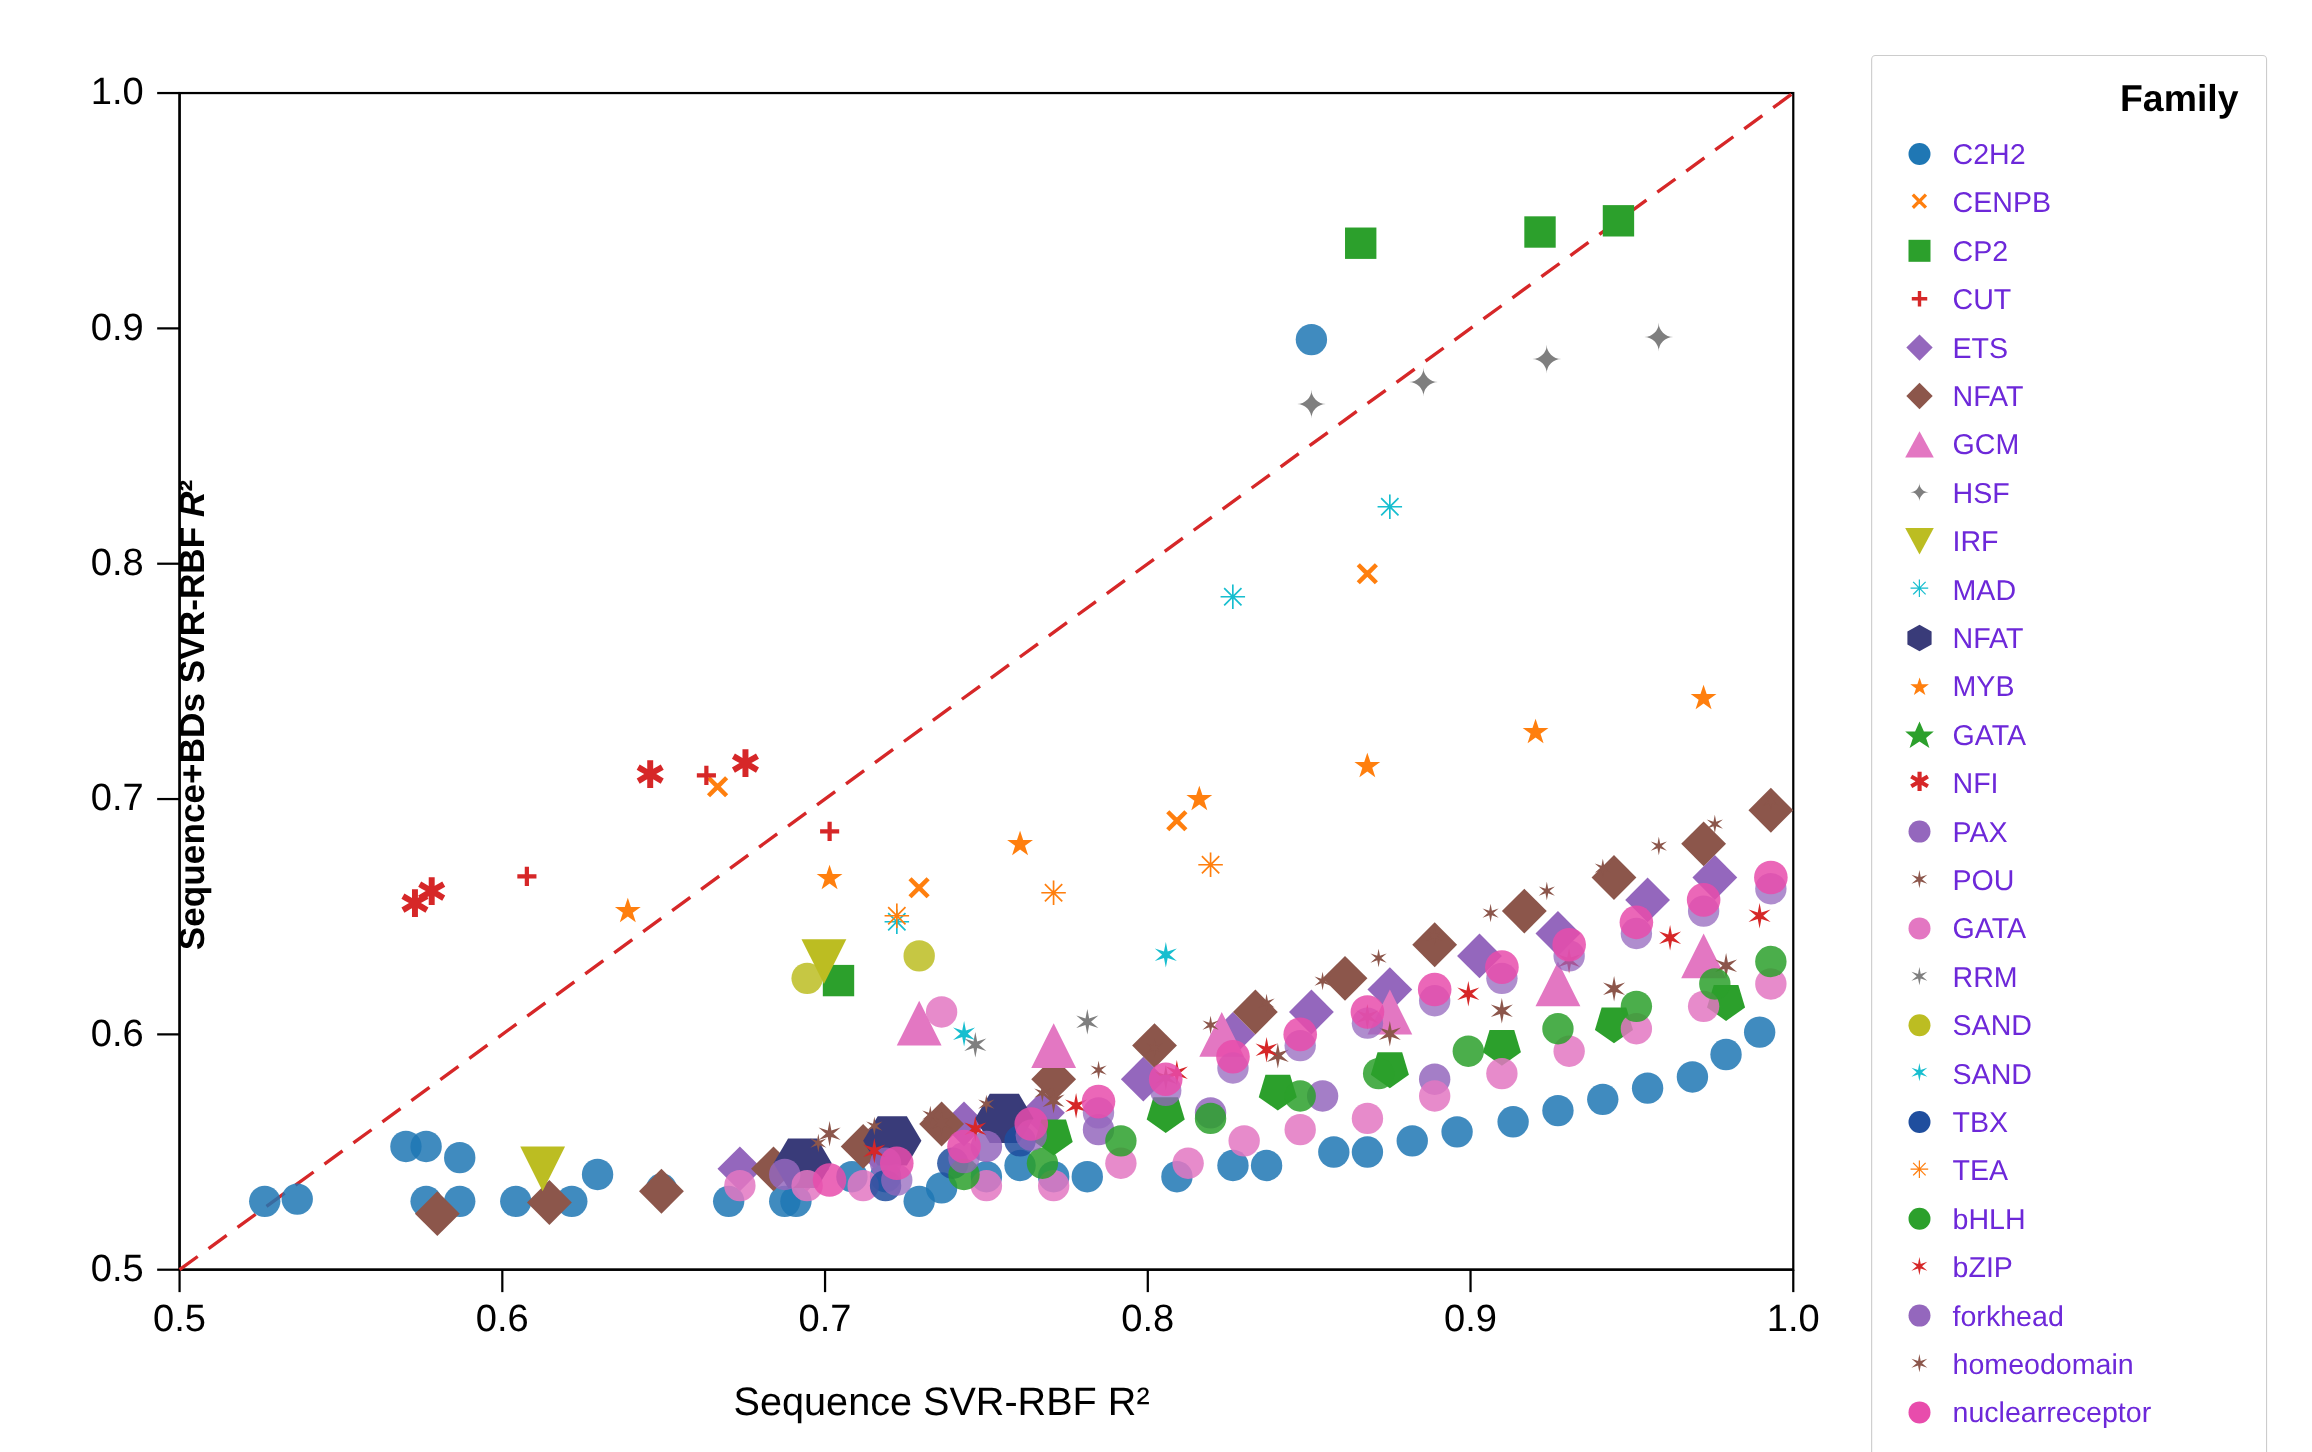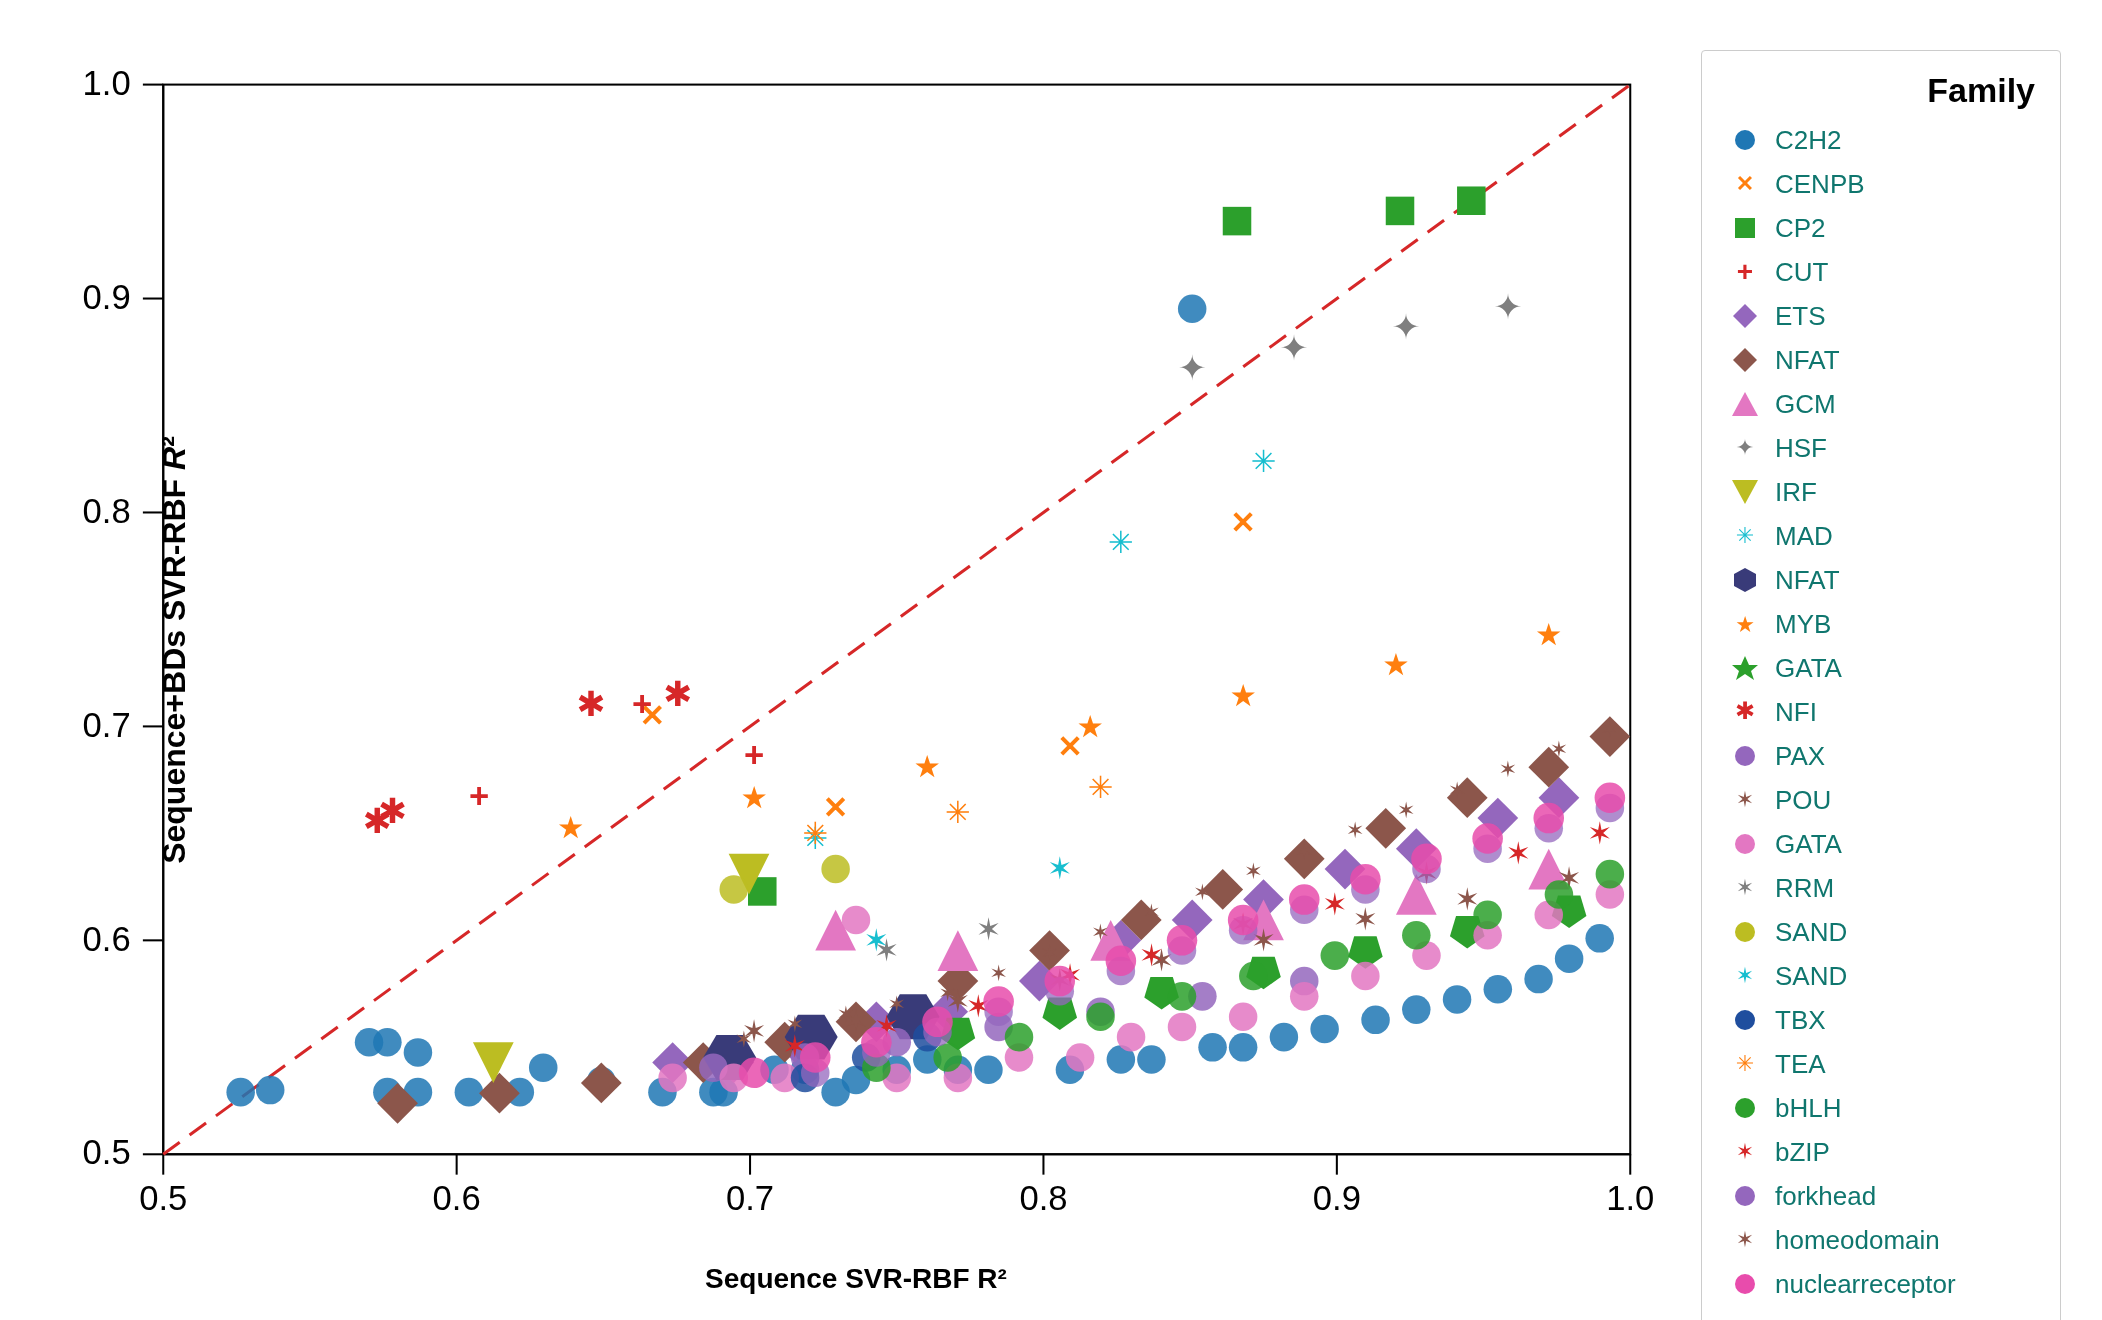--- a/index.html
+++ b/index.html
@@ -63,21 +63,21 @@
       font-weight: bold;
       margin-bottom: 12px;
       color: #000;
       text-align: right;
     }
     .legend-item {
       display: flex;
       align-items: center;
       margin-bottom: 8px;
       font-size: 26px;
-      color: #0f766e;
+      color: #6d28d9;
     }
     .legend-icon {
       width: 36px;
       height: 36px;
       margin-right: 12px;
       flex-shrink: 0;
       display: flex;
       align-items: center;
       justify-content: center;
     }
@@ -376,21 +376,21 @@
       <circle cx="1120" cy="860" r="15" fill="#e84cac" opacity="0.85"></circle>
       <circle cx="1180" cy="840" r="15" fill="#e84cac" opacity="0.85"></circle>
       <circle cx="1240" cy="820" r="15" fill="#e84cac" opacity="0.85"></circle>
       <circle cx="1300" cy="800" r="15" fill="#e84cac" opacity="0.85"></circle>
       <circle cx="1360" cy="780" r="15" fill="#e84cac" opacity="0.85"></circle>
       <circle cx="1420" cy="760" r="15" fill="#e84cac" opacity="0.85"></circle>
       <circle cx="1480" cy="740" r="15" fill="#e84cac" opacity="0.85"></circle>
       <circle cx="1540" cy="720" r="15" fill="#e84cac" opacity="0.85"></circle>
     </svg>
 
-    <div class="x-axis-label" style="position:absolute;bottom:-55px;left:50%;transform:translateX(-50%);font-size:28px;font-weight:bold;color:#000;">Sequence SVR-RBF R²</div>
+    <div class="x-axis-label" style="position:absolute;bottom:-55px;left:50%;transform:translateX(-50%);font-size:36px;font-weight:normal;color:#000;">Sequence SVR-RBF R²</div>
   </div>
 
   <div class="legend-box">
     <div class="legend-title">Family</div>
 
     <div class="legend-item">
       <div class="legend-icon">
         <svg viewBox="0 0 30 30">
             <circle cx="15" cy="15" r="10" fill="#1f77b4"></circle>
           </svg>

